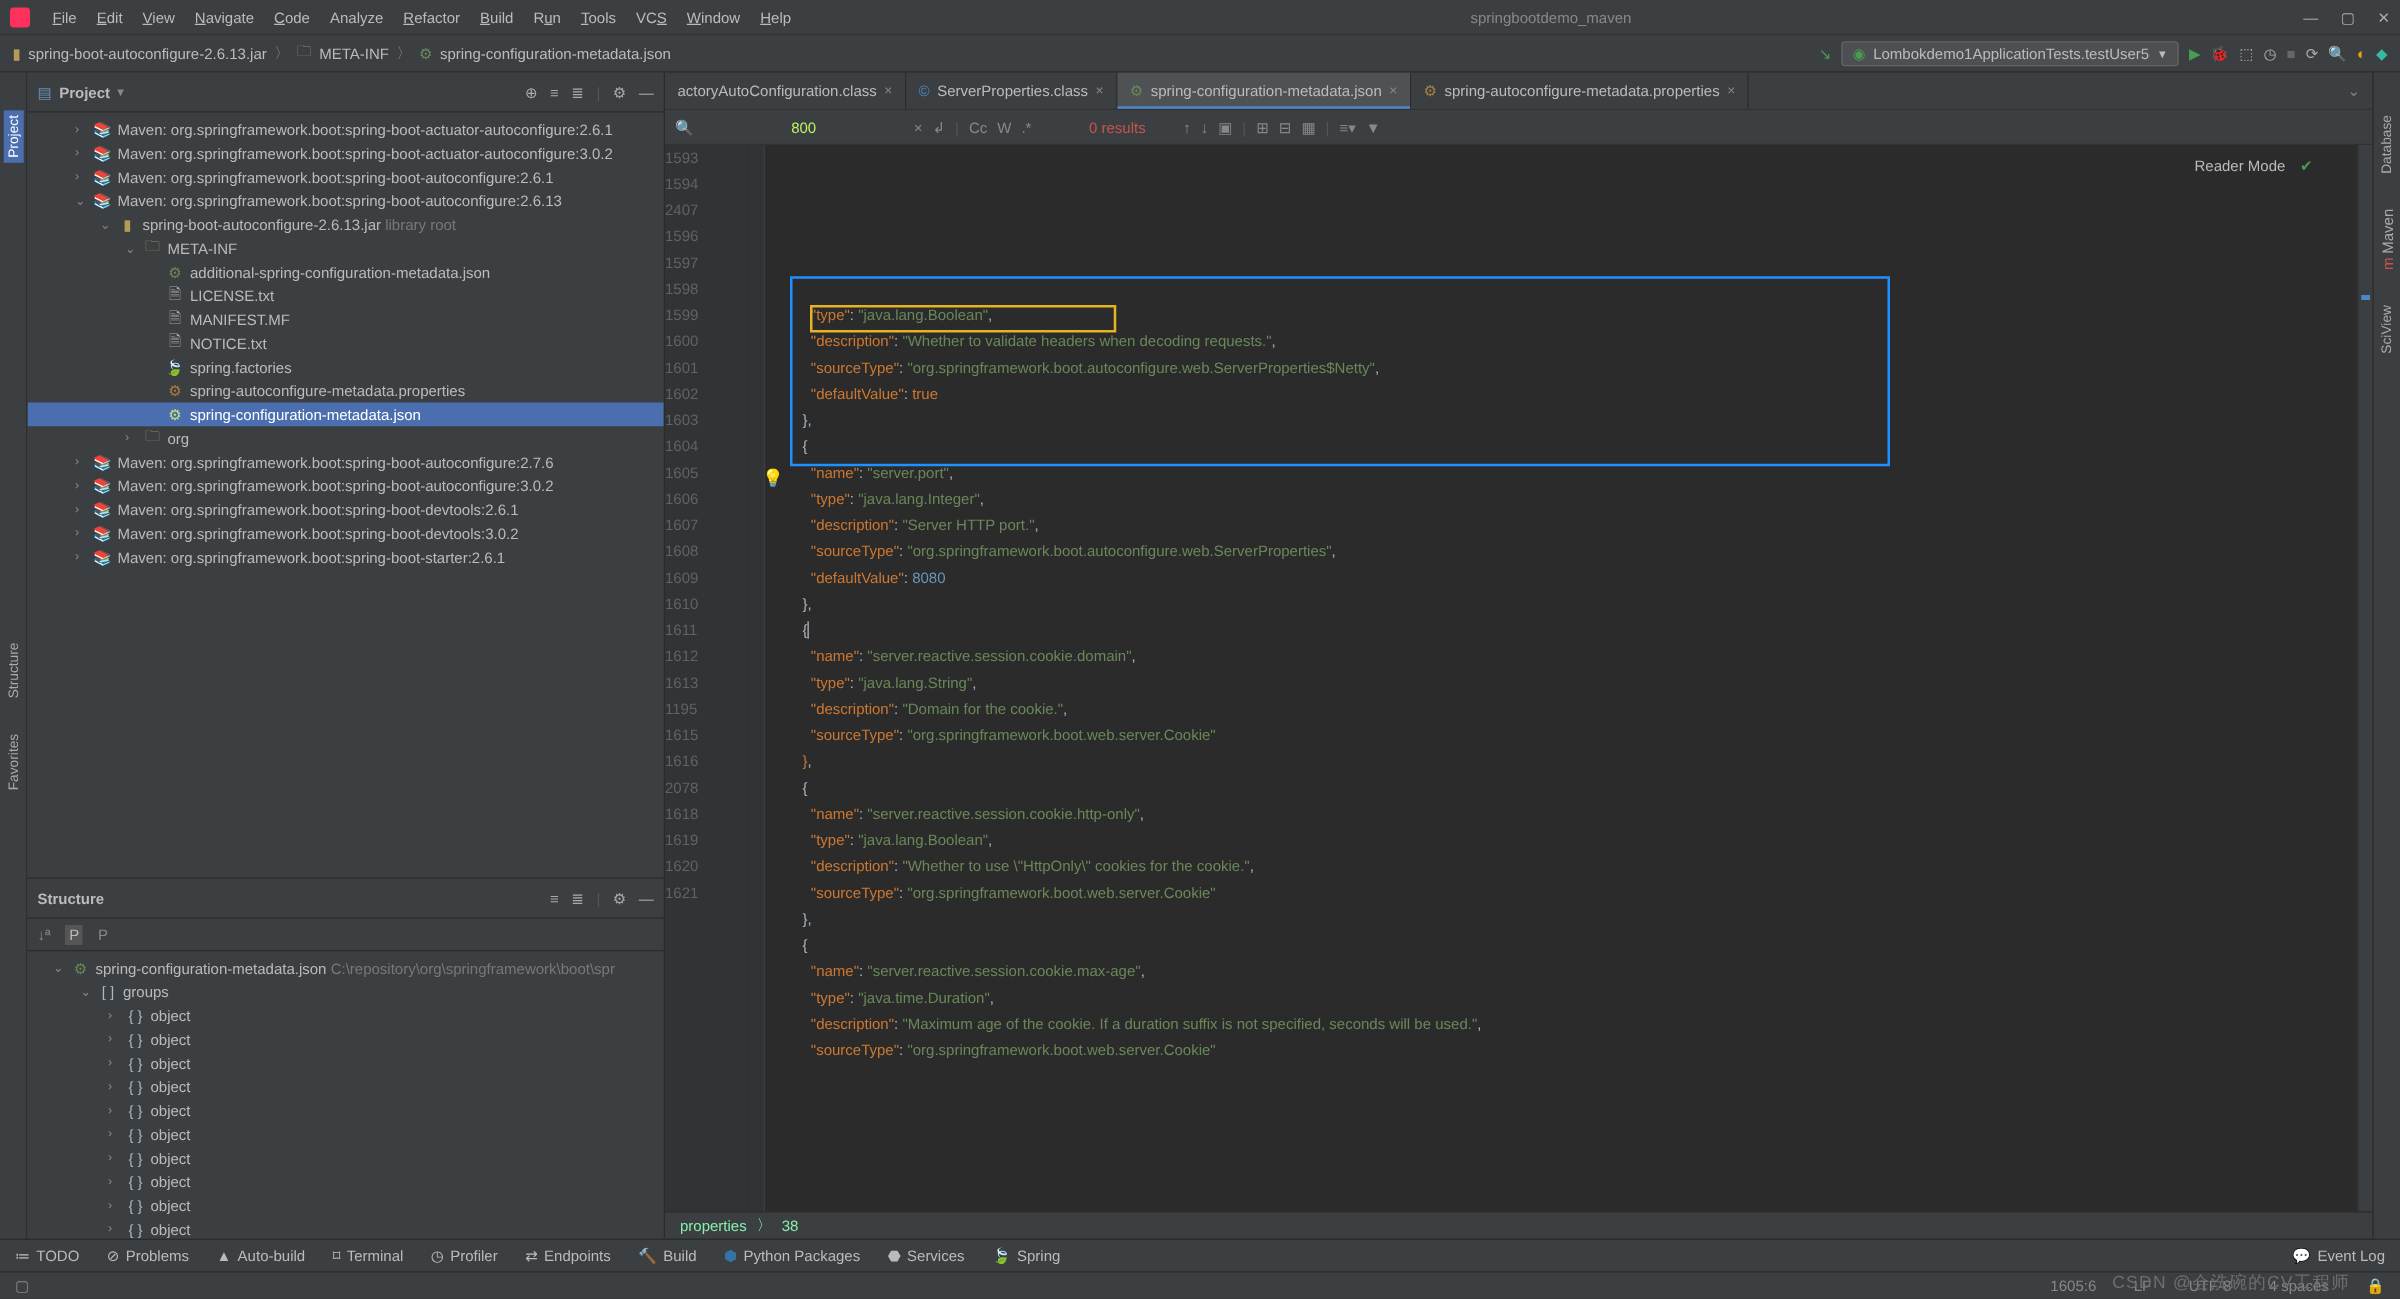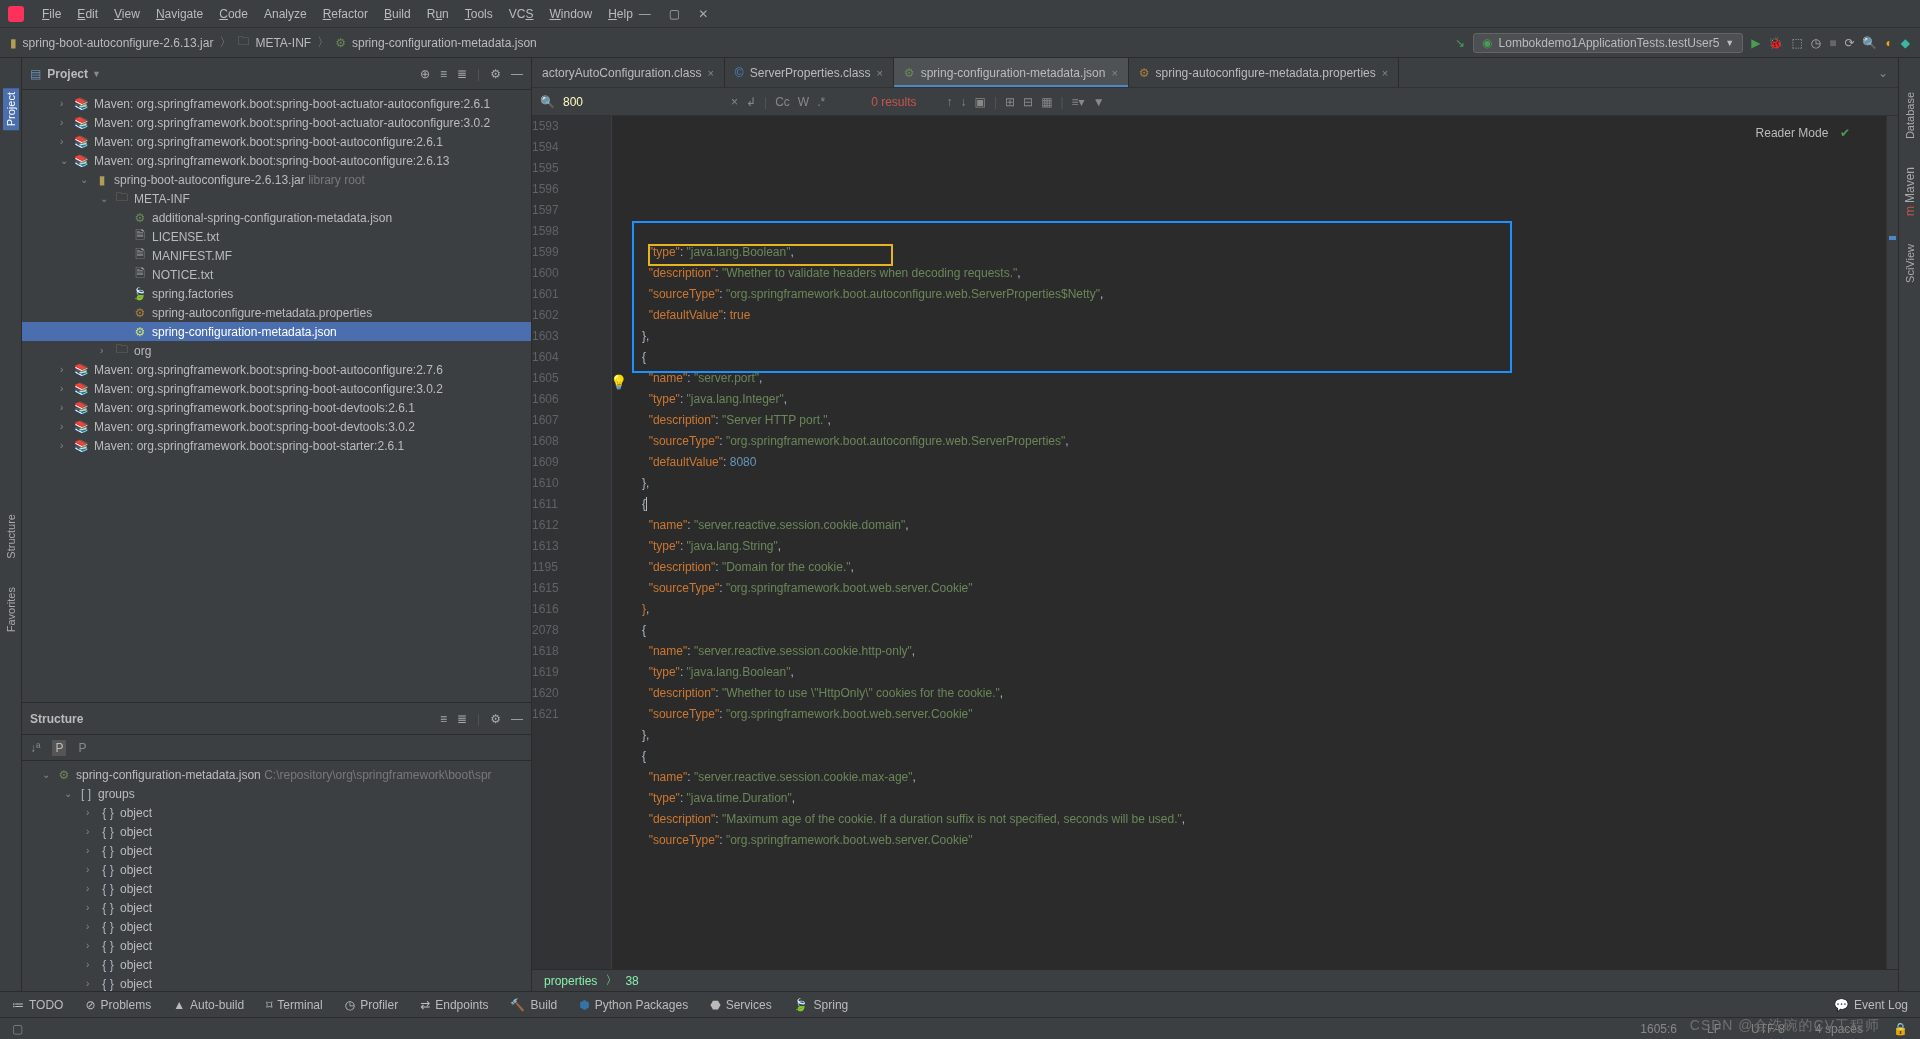--- a/index.html
+++ b/index.html
@@ -34,21 +34,21 @@
 .lib { color: #848504; }
 .dim { color: #787878; }
 .structure-panel { border-top: 1px solid #2b2b2b; }
 .editor { flex: 1; display: flex; flex-direction: column; background: #2b2b2b; }
 .tabs { height: 30px; display: flex; align-items: stretch; border-bottom: 1px solid #323232; background: #3c3f41; }
 .tab { display: flex; align-items: center; padding: 0 10px; gap: 6px; border-right: 1px solid #2b2b2b; color: #bbb; cursor: pointer; position: relative; }
 .tab.active { background: #4e5254; }
 .tab.active::after { content:""; position:absolute; left:0; right:0; bottom:0; height:2px; background:#4a88c7; }
 .tab .x { color: #888; font-size: 11px; }
 .searchbar { height: 28px; background: #3c3f41; display: flex; align-items: center; padding: 0 8px; gap: 8px; border-bottom: 1px solid #323232; }
-.searchbar input { background: transparent; border: none; color: #fef9c3; outline: none; width: 160px; }
+.searchbar input { background: transparent; border: none; color: #bef264; outline: none; width: 160px; text-align: center; }
 .searchbar .res0 { color: #c75450; }
 .searchbar .tl { color: #888; cursor: pointer; }
 .code-area { flex: 1; display: flex; overflow: hidden; position: relative; font-family: "JetBrains Mono", Consolas, monospace; font-size: 13px; }
 .gutter { width: 66px; background: #313335; color: #606366; text-align: left; padding: 0 10px 0 0; line-height: 21px; user-select: none; }
 .foldcol { width: 14px; background: #313335; border-right: 1px solid #3c3f41; }
 .code { flex: 1; padding-left: 10px; line-height: 21px; white-space: pre; color: #a9b7c6; position: relative; }
 .k { color: #cc7832; } 
 .s { color: #6a8759; } 
 .n { color: #6897bb; } 
 .b { color: #cc7832; } 
@@ -78,20 +78,21 @@
     <span><u>C</u>ode</span>
     <span>Analyze</span>
     <span><u>R</u>efactor</span>
     <span><u>B</u>uild</span>
     <span>R<u>u</u>n</span>
     <span><u>T</u>ools</span>
     <span>VC<u>S</u></span>
     <span><u>W</u>indow</span>
     <span><u>H</u>elp</span>
   </div>
+  <div class="apptitle">springbootdemo_maven</div>
   <div class="winctl">
     <span>—</span>
     <span>▢</span>
     <span>✕</span>
   </div>
 </div>
 
 <div class="navbar">
   <div class="crumb">
     <span style="color:#b39c55">▮</span>
@@ -353,21 +354,21 @@
       <span class="tl">⊟</span>
       <span class="tl">▦</span>
       <span style="color:#555">|</span>
       <span class="tl">≡▾</span>
       <span class="tl">▼</span>
     </div>
     <div class="code-area">
       <div class="gutter" id="gutter">
           <div>1593</div>
           <div>1594</div>
-          <div>1595</div>
+          <div>2407</div>
           <div>1596</div>
           <div>1597</div>
           <div>1598</div>
           <div>1599</div>
           <div>1600</div>
           <div>1601</div>
           <div>1602</div>
           <div>1603</div>
           <div>1604</div>
           <div>1605</div>

